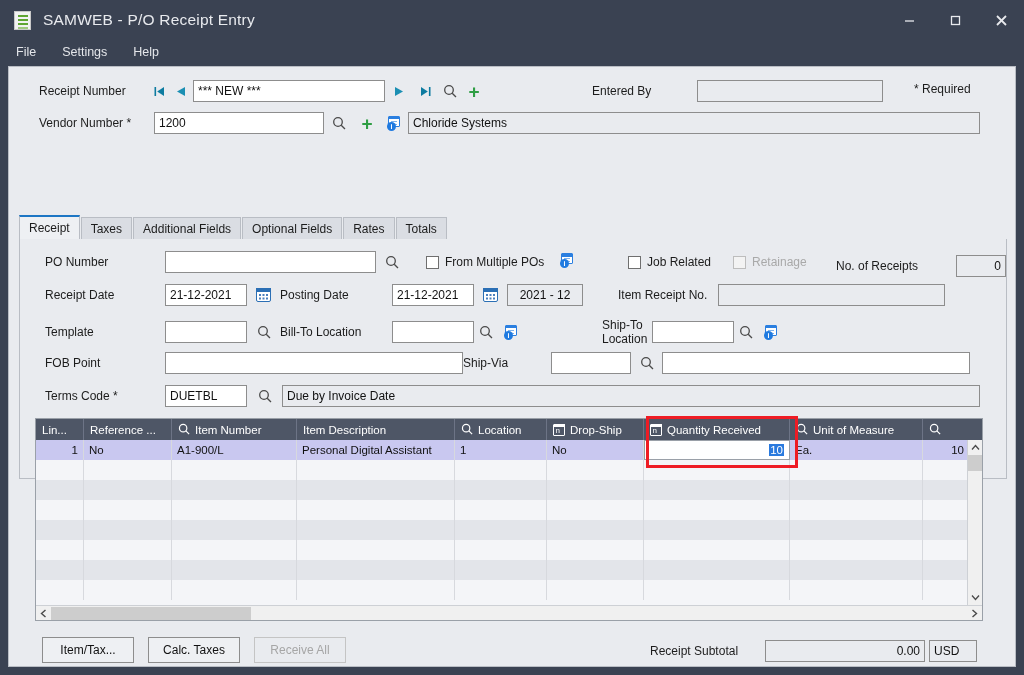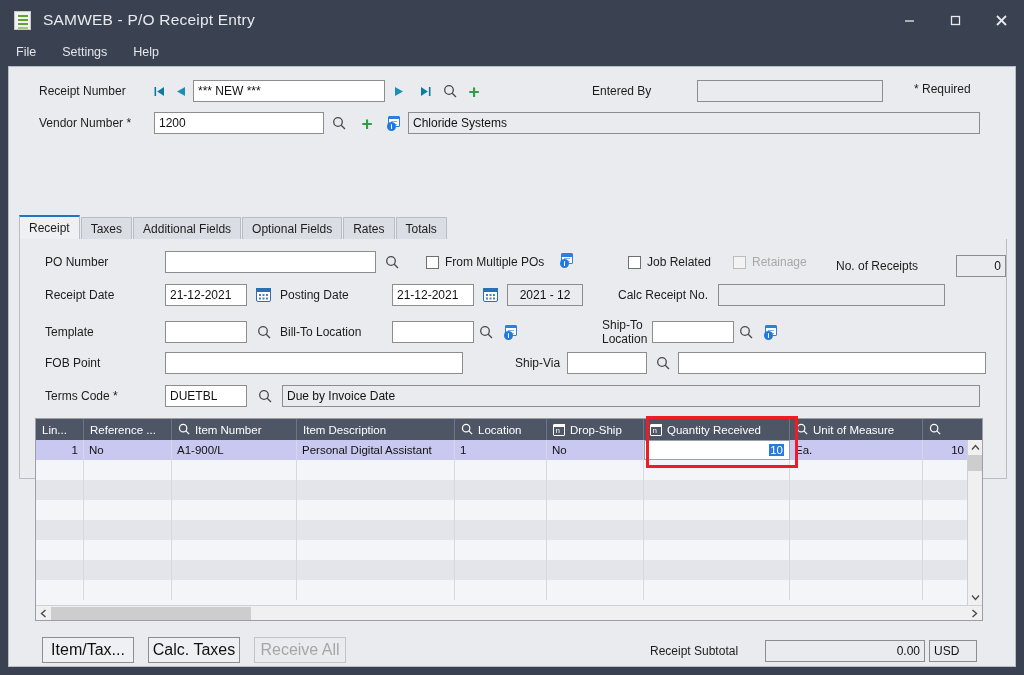--- a/index.html
+++ b/index.html
@@ -162,21 +162,21 @@
   #hscroll-left { width:15px; display:flex; align-items:center; justify-content:center; color:#4a4a4a;}
   #hthumb { height:13px; width:200px; background:#cdcdcd; }
   #hscroll-right {
     position:absolute; right:0; bottom:0; width:15px; height:15px; background:#f0f0f0;
     display:flex; align-items:center; justify-content:center; color:#4a4a4a; border-top:1px solid #cdd0d5;
   }
 
   
   .btn {
     height:26px; min-width:92px; background:#eef0f3; border:1px solid #8d8d8d;
-    font-size:16px; color:#111; display:flex; align-items:center; justify-content:center;
+    font-size:12px; color:#111; display:flex; align-items:center; justify-content:center;
     font-family:"Liberation Sans", sans-serif;
   }
   .btn.dis { color:#a6a6a6; border-color:#c4c4c4; background:#e9ebef; }
 </style>
 </head>
 <body>
 
 <div id="window">
 
   <div id="titlebar">
@@ -334,21 +334,21 @@
         <input class="fld" style="width: 82px;" value="21-12-2021">
         <div class="icobtn" style="width:33px;">
             <span class="cal"></span>
           </div>
         <div class="lbl" style="width:112px;">Posting Date</div>
         <input class="fld" style="width: 82px;" value="21-12-2021">
         <div class="icobtn" style="width:33px;">
             <span class="cal"></span>
           </div>
         <input class="fld ro" style="width: 76px; text-align: center;" value="2021 - 12">
-        <div class="lbl" style="width:135px; padding-left:35px;">Calc Receipt No.</div>
+        <div class="lbl" style="width:135px; padding-left:35px;">Item Receipt No.</div>
         <input class="fld ro" style="width: 227px;" value="">
       </div>
 
       <div class="row" style="left:25px; top:79px;">
         <div class="lbl" style="width:120px;">Template</div>
         <input class="fld" style="width: 82px;" value="">
         <div class="icobtn mag" style="width:33px;">
           <svg width="14" height="14" viewBox="0 0 14 14">
               <circle cx="6" cy="6" r="4.3" fill="none" stroke="#4a4a4a" stroke-width="1.3"></circle>
               <line x1="9.2" y1="9.2" x2="13" y2="13" stroke="#4a4a4a" stroke-width="1.3"></line>
@@ -380,21 +380,21 @@
           <span class="drill">
               <span class="win"></span>
               <span class="dot">i</span>
             </span>
         </div>
       </div>
 
       <div class="row" style="left:25px; top:113px;">
         <div class="lbl" style="width:120px;">FOB Point</div>
         <input class="fld" style="width: 298px;" value="">
-        <div class="lbl" style="width:104px; padding-left:52px;">Ship-Via</div>
+        <div class="lbl" style="width:88px; ">Ship-Via</div>
         <input class="fld" style="width: 80px;" value="">
         <div class="icobtn mag" style="width:31px;">
           <svg width="14" height="14" viewBox="0 0 14 14">
               <circle cx="6" cy="6" r="4.3" fill="none" stroke="#4a4a4a" stroke-width="1.3"></circle>
               <line x1="9.2" y1="9.2" x2="13" y2="13" stroke="#4a4a4a" stroke-width="1.3"></line>
             </svg>
         </div>
         <input class="fld" style="width: 308px;" value="">
       </div>
 

